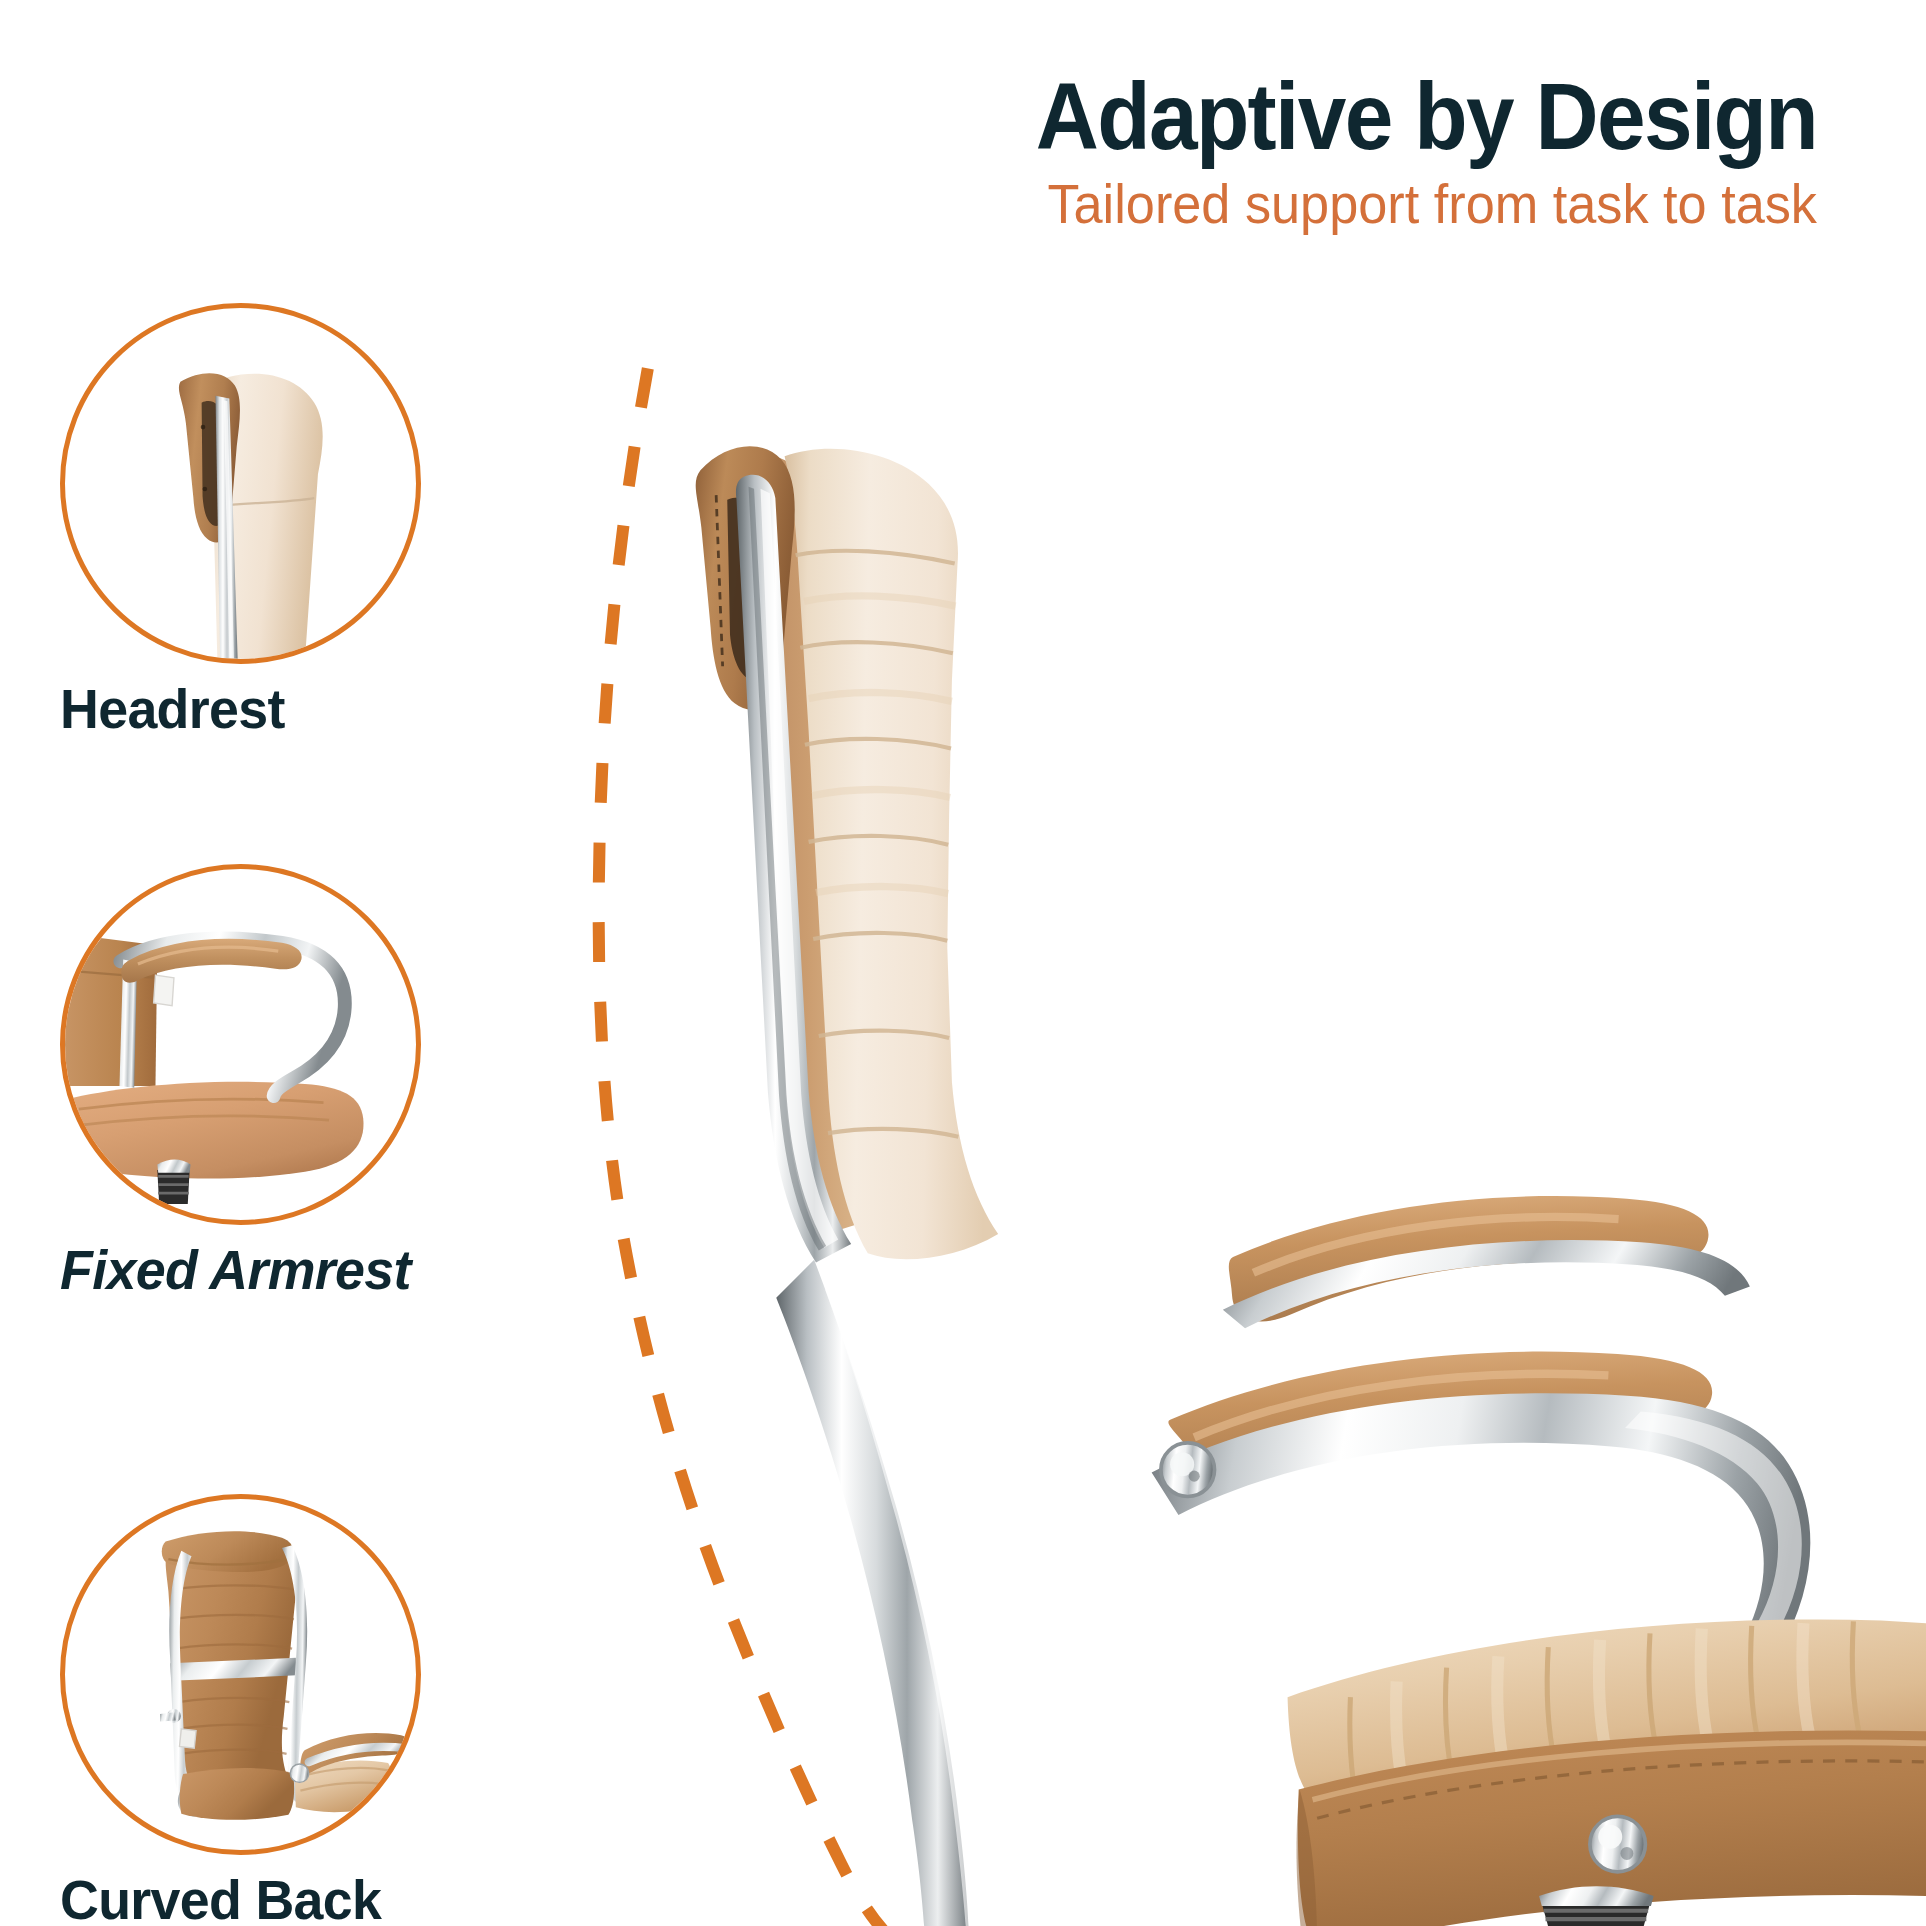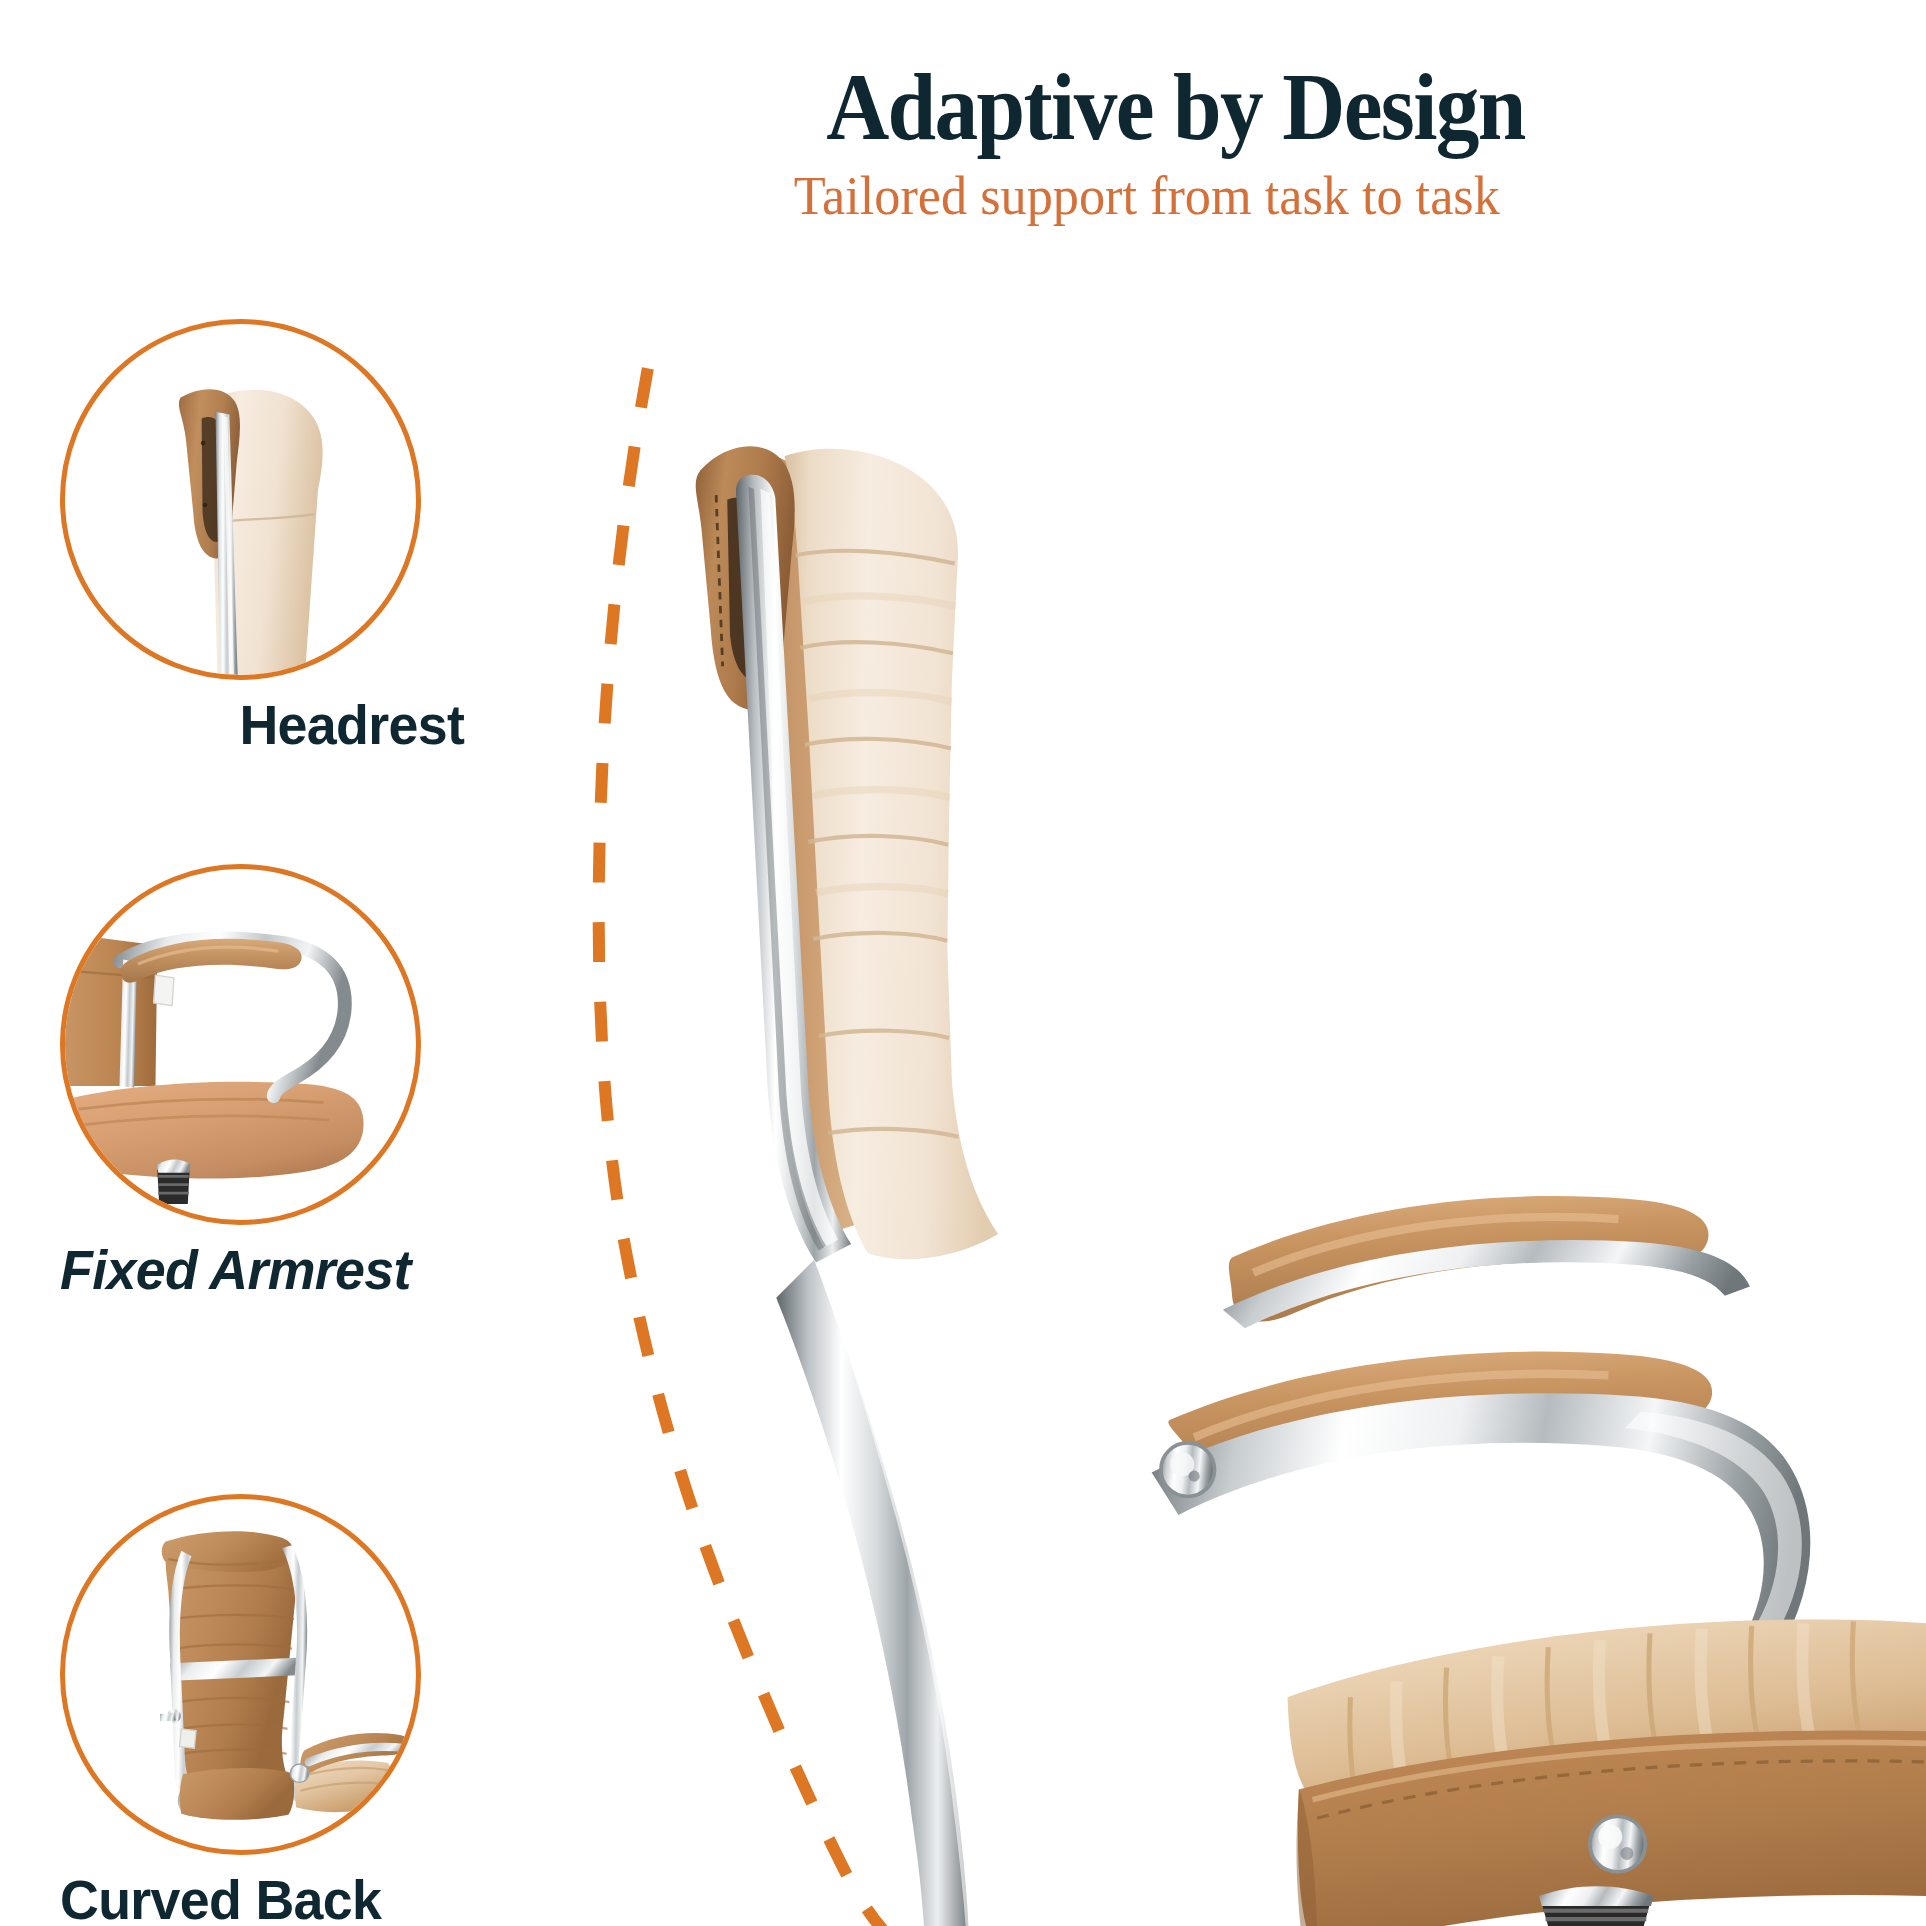--- a/index.html
+++ b/index.html
@@ -1,39 +1,39 @@
 <!DOCTYPE html>
 <html style="font-size:7.4px"><head>
 <meta charset="utf-8">
 <style>
   html,body{margin:0;padding:0;background:#fff;}
   body{width:1926px;height:1926px;position:relative;overflow:hidden;
        font-family:"Liberation Sans",sans-serif;background:#ffffff;}
 
   
-  #header{position:absolute;left:740px;top:60px;width:1077px;text-align:left;font-family:Liberation Serif, serif;}
+  #header{position:absolute;left:740px;top:69px;width:1077px;text-align:right;}
   #title{font-size:95px;line-height:1.0;font-weight:700;color:#0f2730;
          letter-spacing:-1.8px;white-space:nowrap;margin:0;
          transform:scaleX(.92);transform-origin:right center;}
   #subtitle{font-size:55px;line-height:1.0;font-weight:400;color:#d4703a;
             letter-spacing:0px;white-space:nowrap;margin:13px 0 0 0;
             transform:scaleX(.95);transform-origin:right center;}
 
   
   .feature{position:absolute;left:0;width:481px;}
   .circle-wrap{position:relative;width:361px;height:361px;margin-left:60px;}
   .circle-ring{position:absolute;inset:0;border-radius:50%;
                border:5.1px solid #dd7723;box-sizing:border-box;}
   .circle-clip{position:absolute;inset:5.1px;border-radius:50%;overflow:hidden;
                background:#ffffff;}
   .feat-label{margin-top:16.6px;margin-left:60px;font-size:56px;font-weight:700;
               color:#0f2730;letter-spacing:-0.7px;line-height:1;white-space:nowrap;
               transform:scaleX(.96);transform-origin:left center;}
 
-  #feature-headrest{top:319px;text-align:right;}
+  #feature-headrest{top:303px;}
   #feature-armrest{top:864px;font-style:italic;}
   #feature-curvedback{top:1494px;}
 
   
   #product{position:absolute;left:485px;top:361px;width:1441px;height:1566px;}
 
   
   #ergo-curve{position:absolute;left:485px;top:361px;width:555px;height:1566px;
               overflow:visible;}
 </style>

